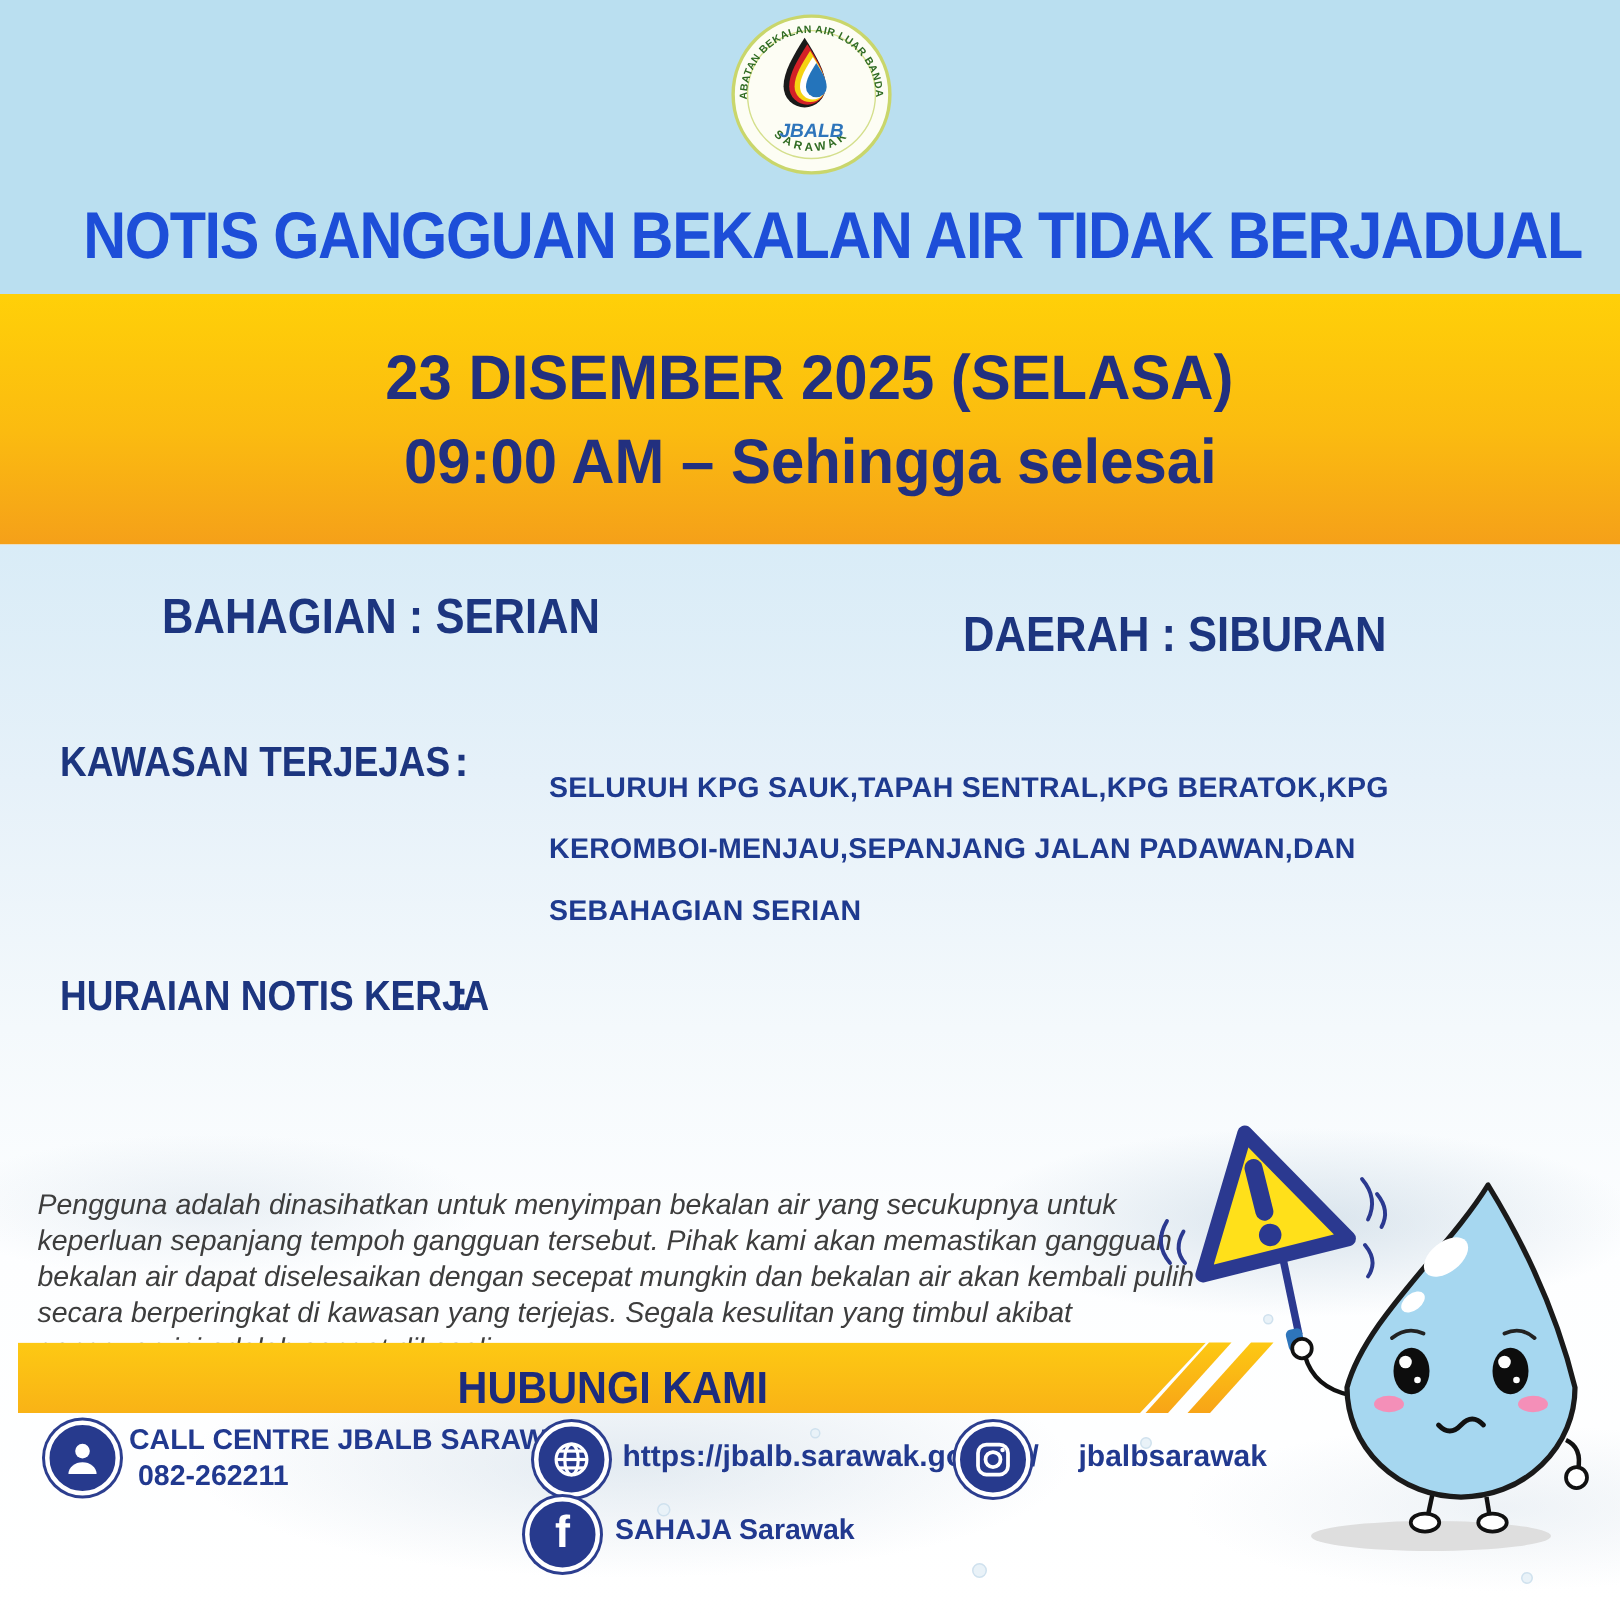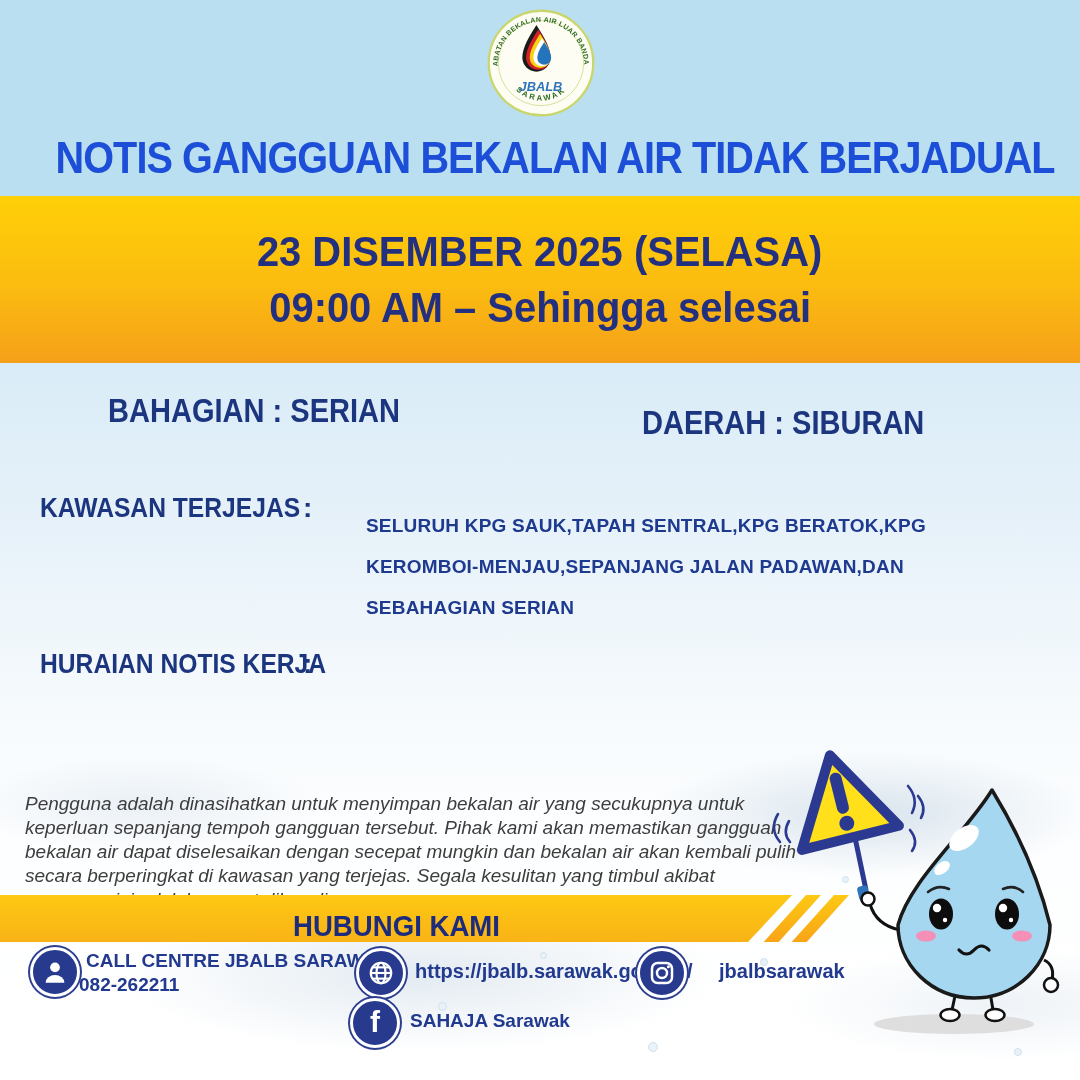--- a/index.html
+++ b/index.html
@@ -39,21 +39,21 @@
     letter-spacing:.2px;}
   .kawasan-label{top:492px;}
   .kawasan-colon{top:492px;}
   .kawasan-text{top:505px;width:650px;line-height:41px;}
   .huraian-label{top:648px;}
   .huraian-colon{top:648px;}
   .huraian-text{top:645px;width:690px;line-height:45px;font-size:18.5px;}
   .advisory{position:absolute;left:25px;top:792px;width:775px;font-style:italic;
     font-size:19px;line-height:24px;color:#3d3d3d;font-weight:500;}
   
-  .contact-banner{position:absolute;left:0;top:895px;width:792px;height:61px;
+  .contact-banner{position:absolute;left:12px;top:895px;width:792px;height:61px;
     background:linear-gradient(180deg,#fdc913 0%,#f8ac17 100%);
     clip-path:polygon(0 0,792px 0,748px 47px,0 47px);
     display:flex;align-items:center;justify-content:center;}
   .contact-banner .lbl{font-weight:bold;font-size:30px;color:#1c2b7d;transform:scaleX(.92);white-space:nowrap;}
   .stripe{position:absolute;top:895px;height:47px;width:15px;
     background:linear-gradient(180deg,#fdc913,#f8a417);
     transform:skewX(-42deg);transform-origin:0 0;}
   .stripe-1{left:806px;}
   .stripe-2{left:834px;}
   
@@ -133,21 +133,21 @@
   <div class="stripe stripe-1"></div>
   <div class="stripe stripe-2"></div>
 
   <div class="contact-icon" style="left:30px;top:947px;">
     <svg viewBox="0 0 24 24" fill="#fff">
       <circle cx="12" cy="8.3" r="3.9"></circle>
       <path d="M4.5 20.5 a7.5 6.2 0 0 1 15 0 Z"></path>
     </svg>
   </div>
   <div class="contact-text" style="left:86px;top:950px;font-size:19px;">CALL CENTRE JBALB SARAWAK</div>
-  <div class="contact-text" style="left:79px;top:974px;font-size:19px;">082-262211</div>
+  <div class="contact-text" style="left:92px;top:974px;font-size:19px;">082-262211</div>
 
   <div class="contact-icon" style="left:356px;top:948px;">
     <svg viewBox="0 0 24 24" fill="none" stroke="#fff" stroke-width="1.7">
       <circle cx="12" cy="12" r="8.2"></circle>
       <ellipse cx="12" cy="12" rx="3.6" ry="8.2"></ellipse>
       <line x1="3.8" y1="12" x2="20.2" y2="12"></line>
       <line x1="5" y1="7.5" x2="19" y2="7.5"></line>
       <line x1="5" y1="16.5" x2="19" y2="16.5"></line>
     </svg>
   </div>

